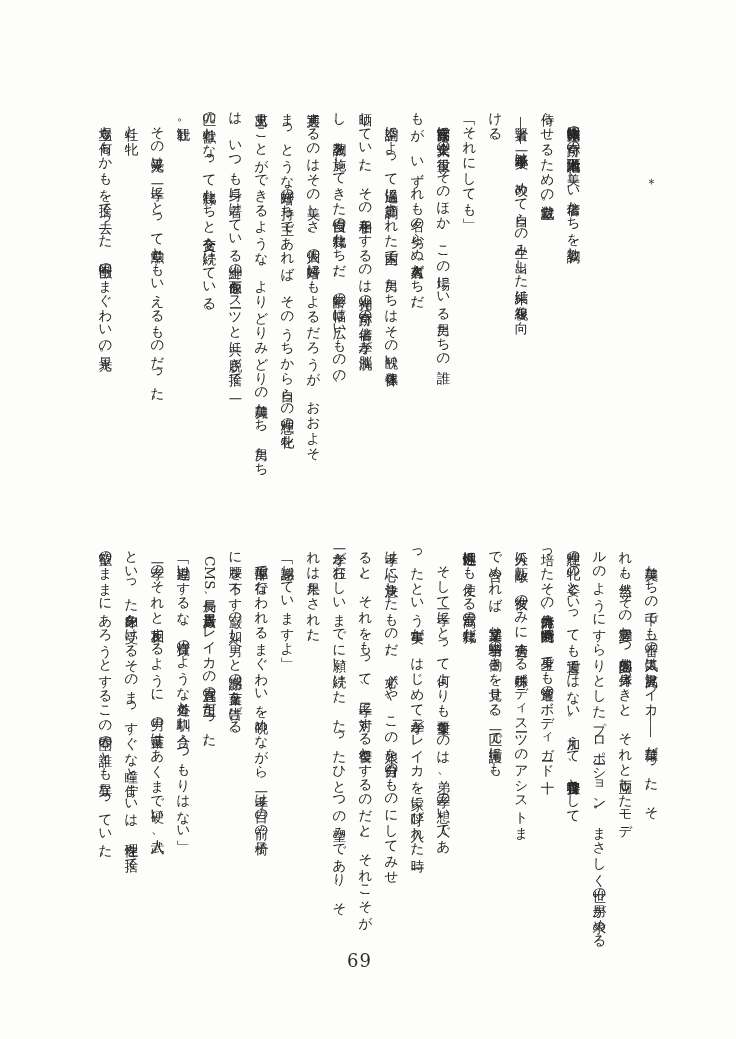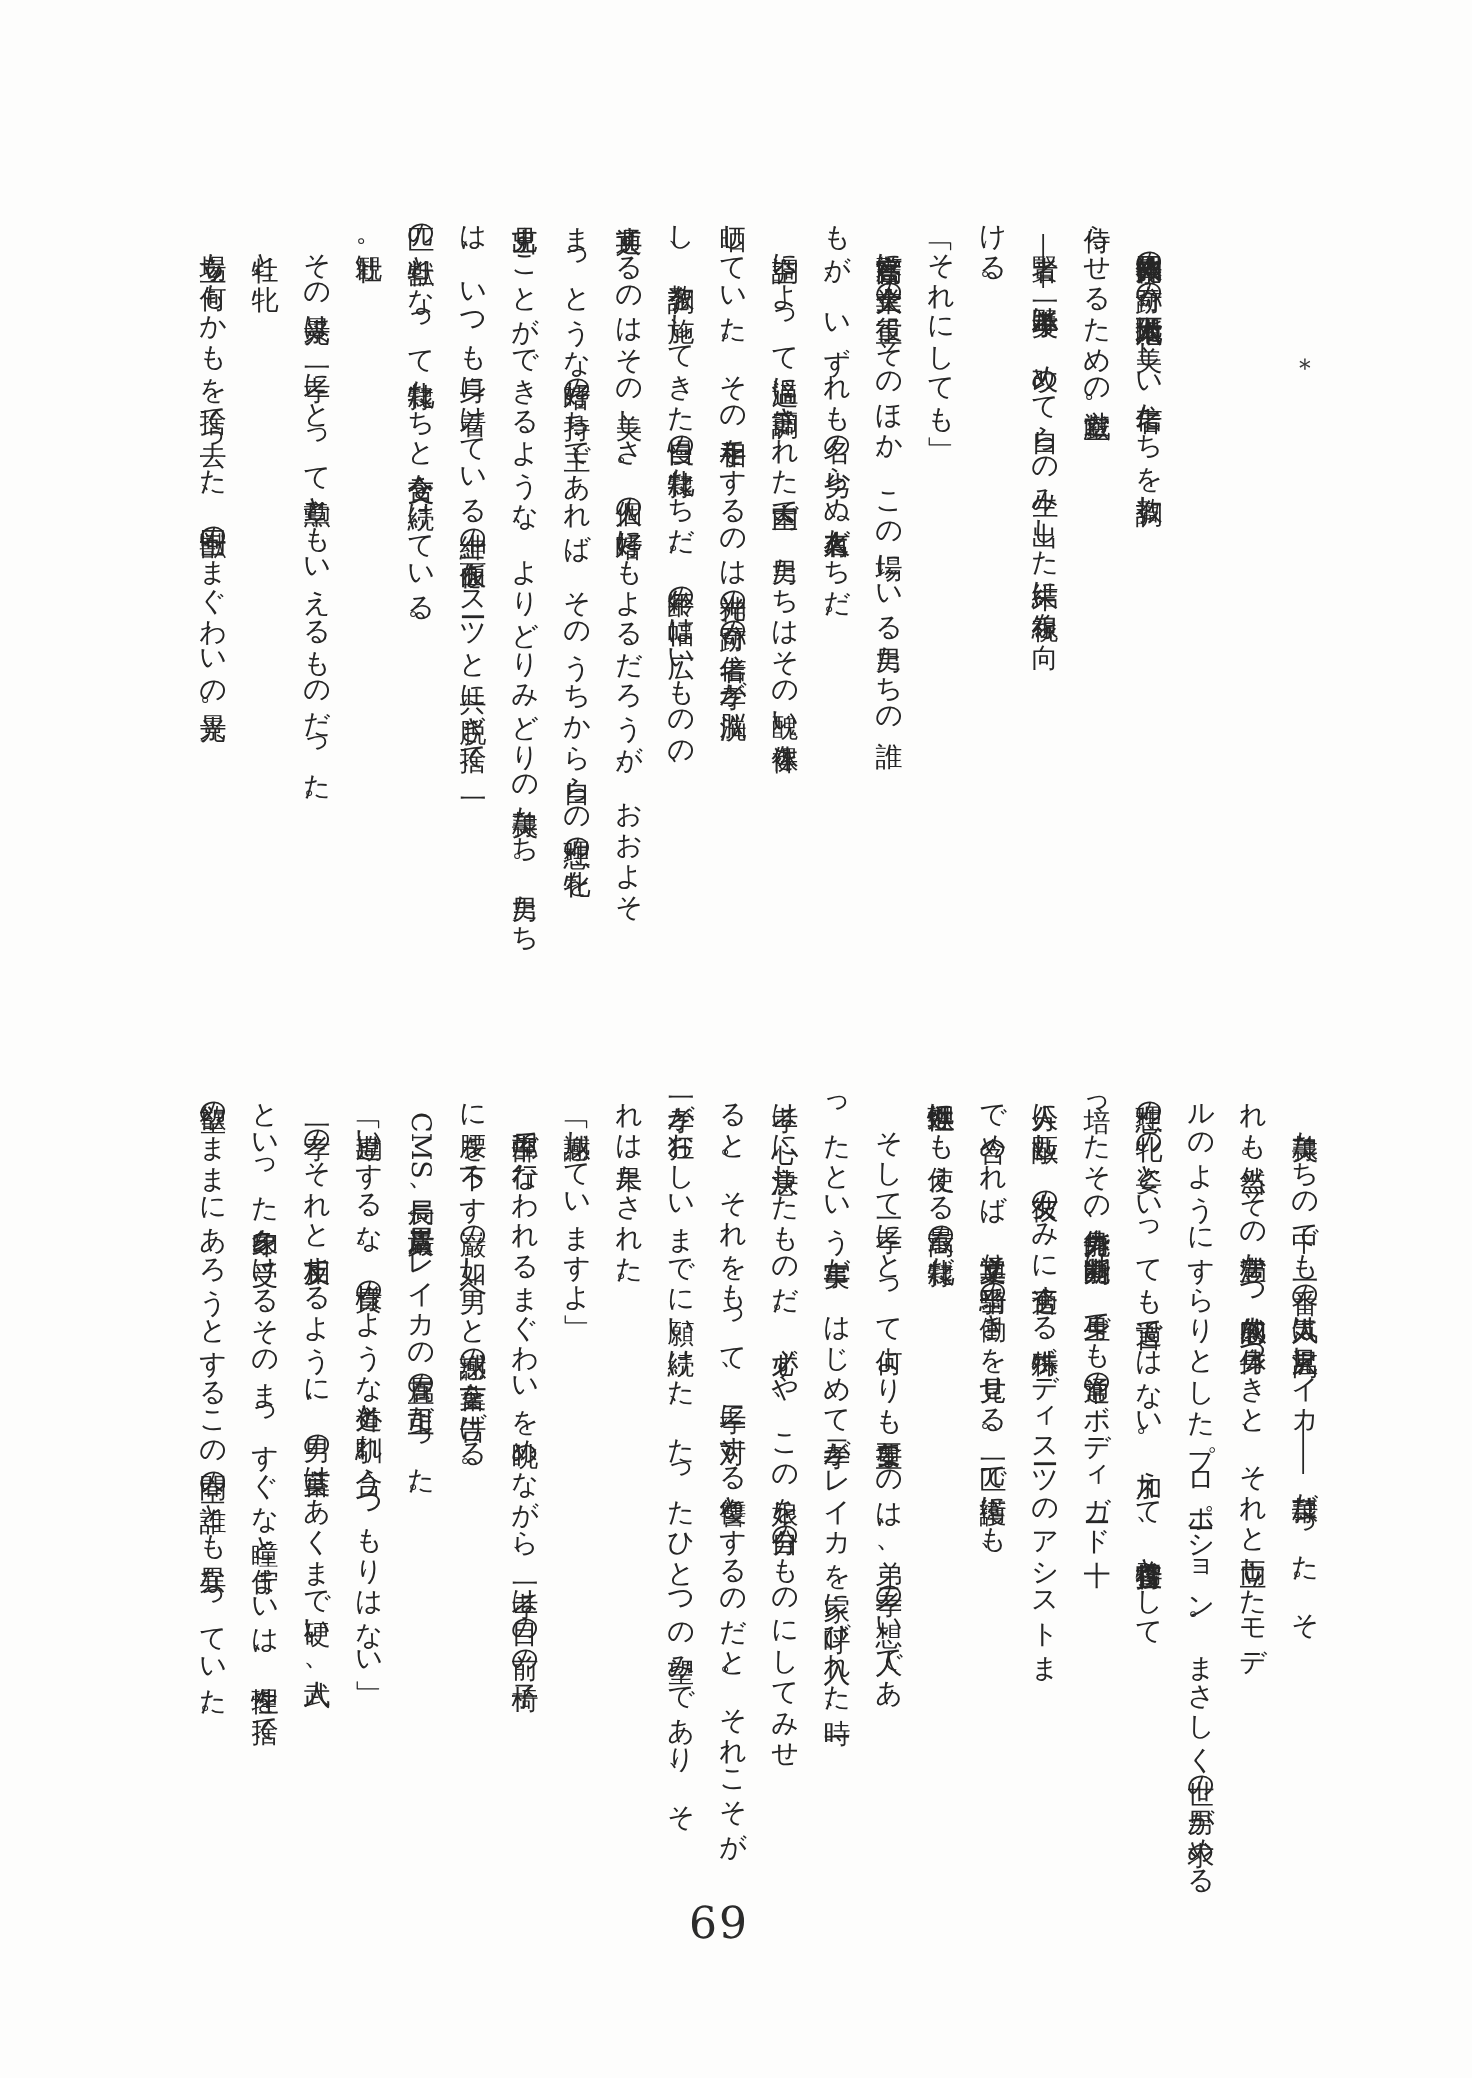--- a/index.html
+++ b/index.html
@@ -40,21 +40,21 @@
     padding-top: 66px;
     margin-left: 52px;
     color: #3a3a3a;
   }
   .page-number {
     position: absolute;
     top: 950px;
     left: 0;
     right: 17px;
     text-align: center;
-    font-size: 22px;
+    font-size: 18px;
     letter-spacing: 1px;
     color: #2b2b2b;
   }
 </style>
 </head>
 <body>
 
 <div class="page">
 
   <section class="text-block top">

